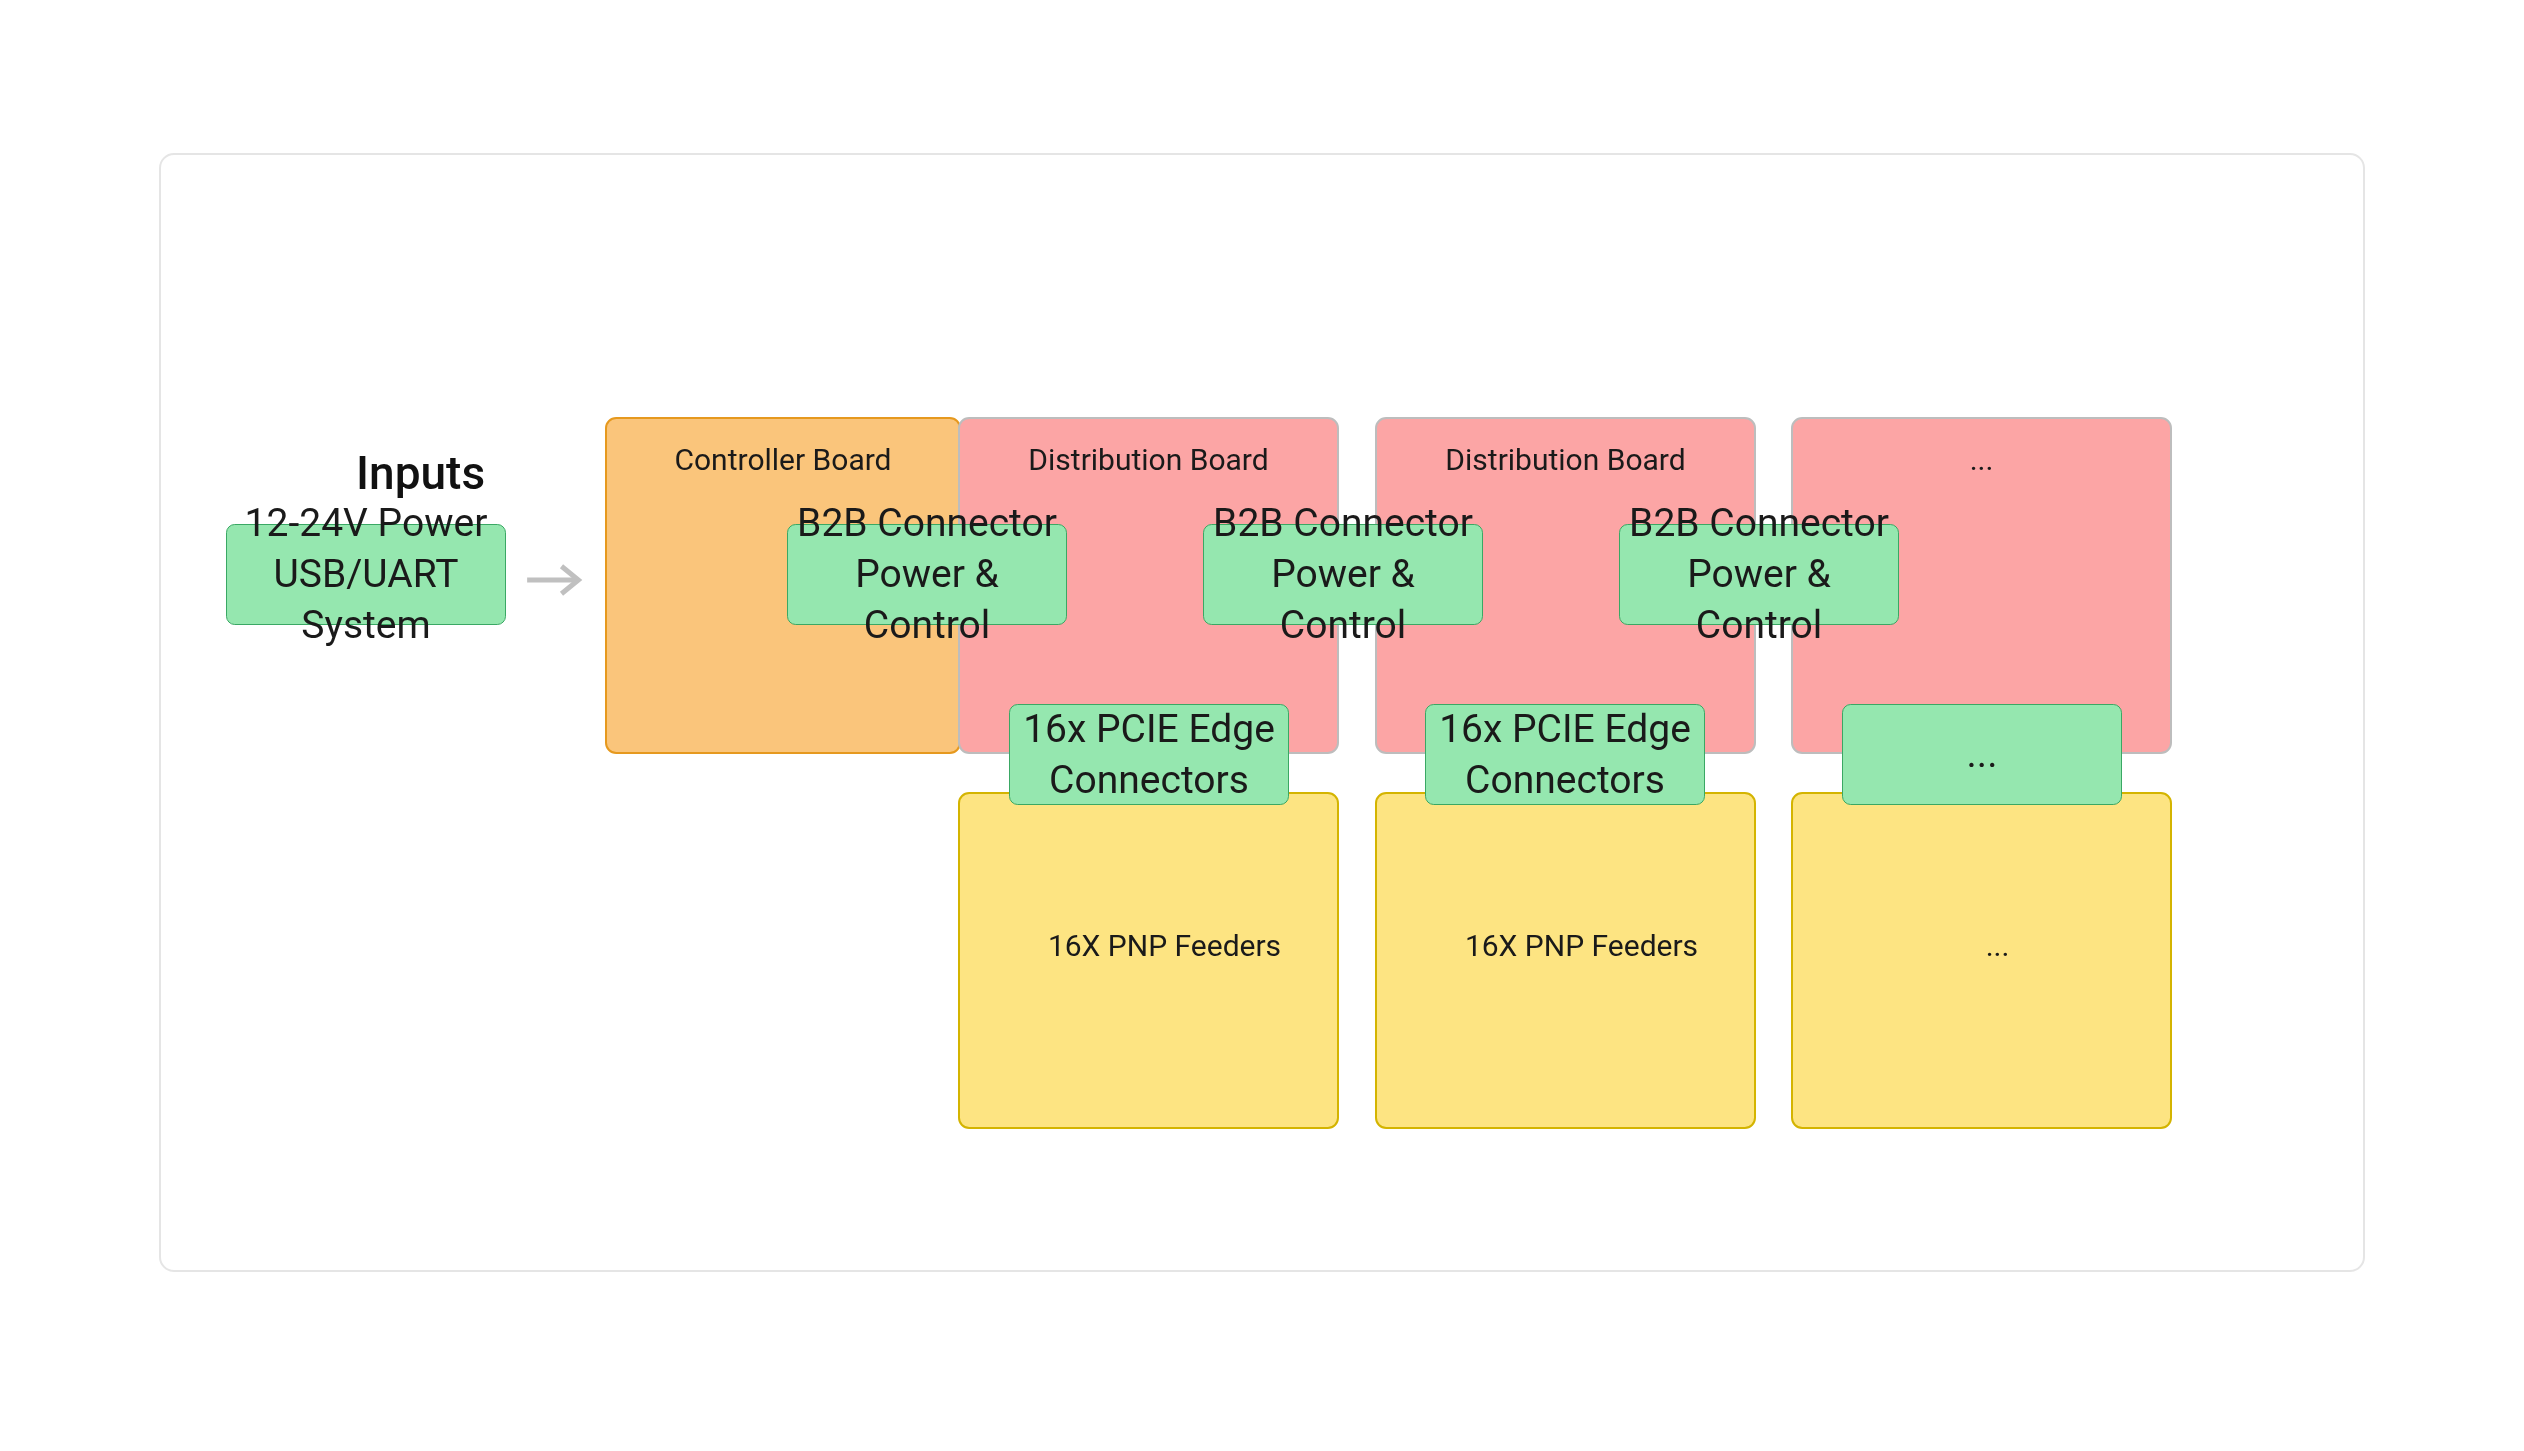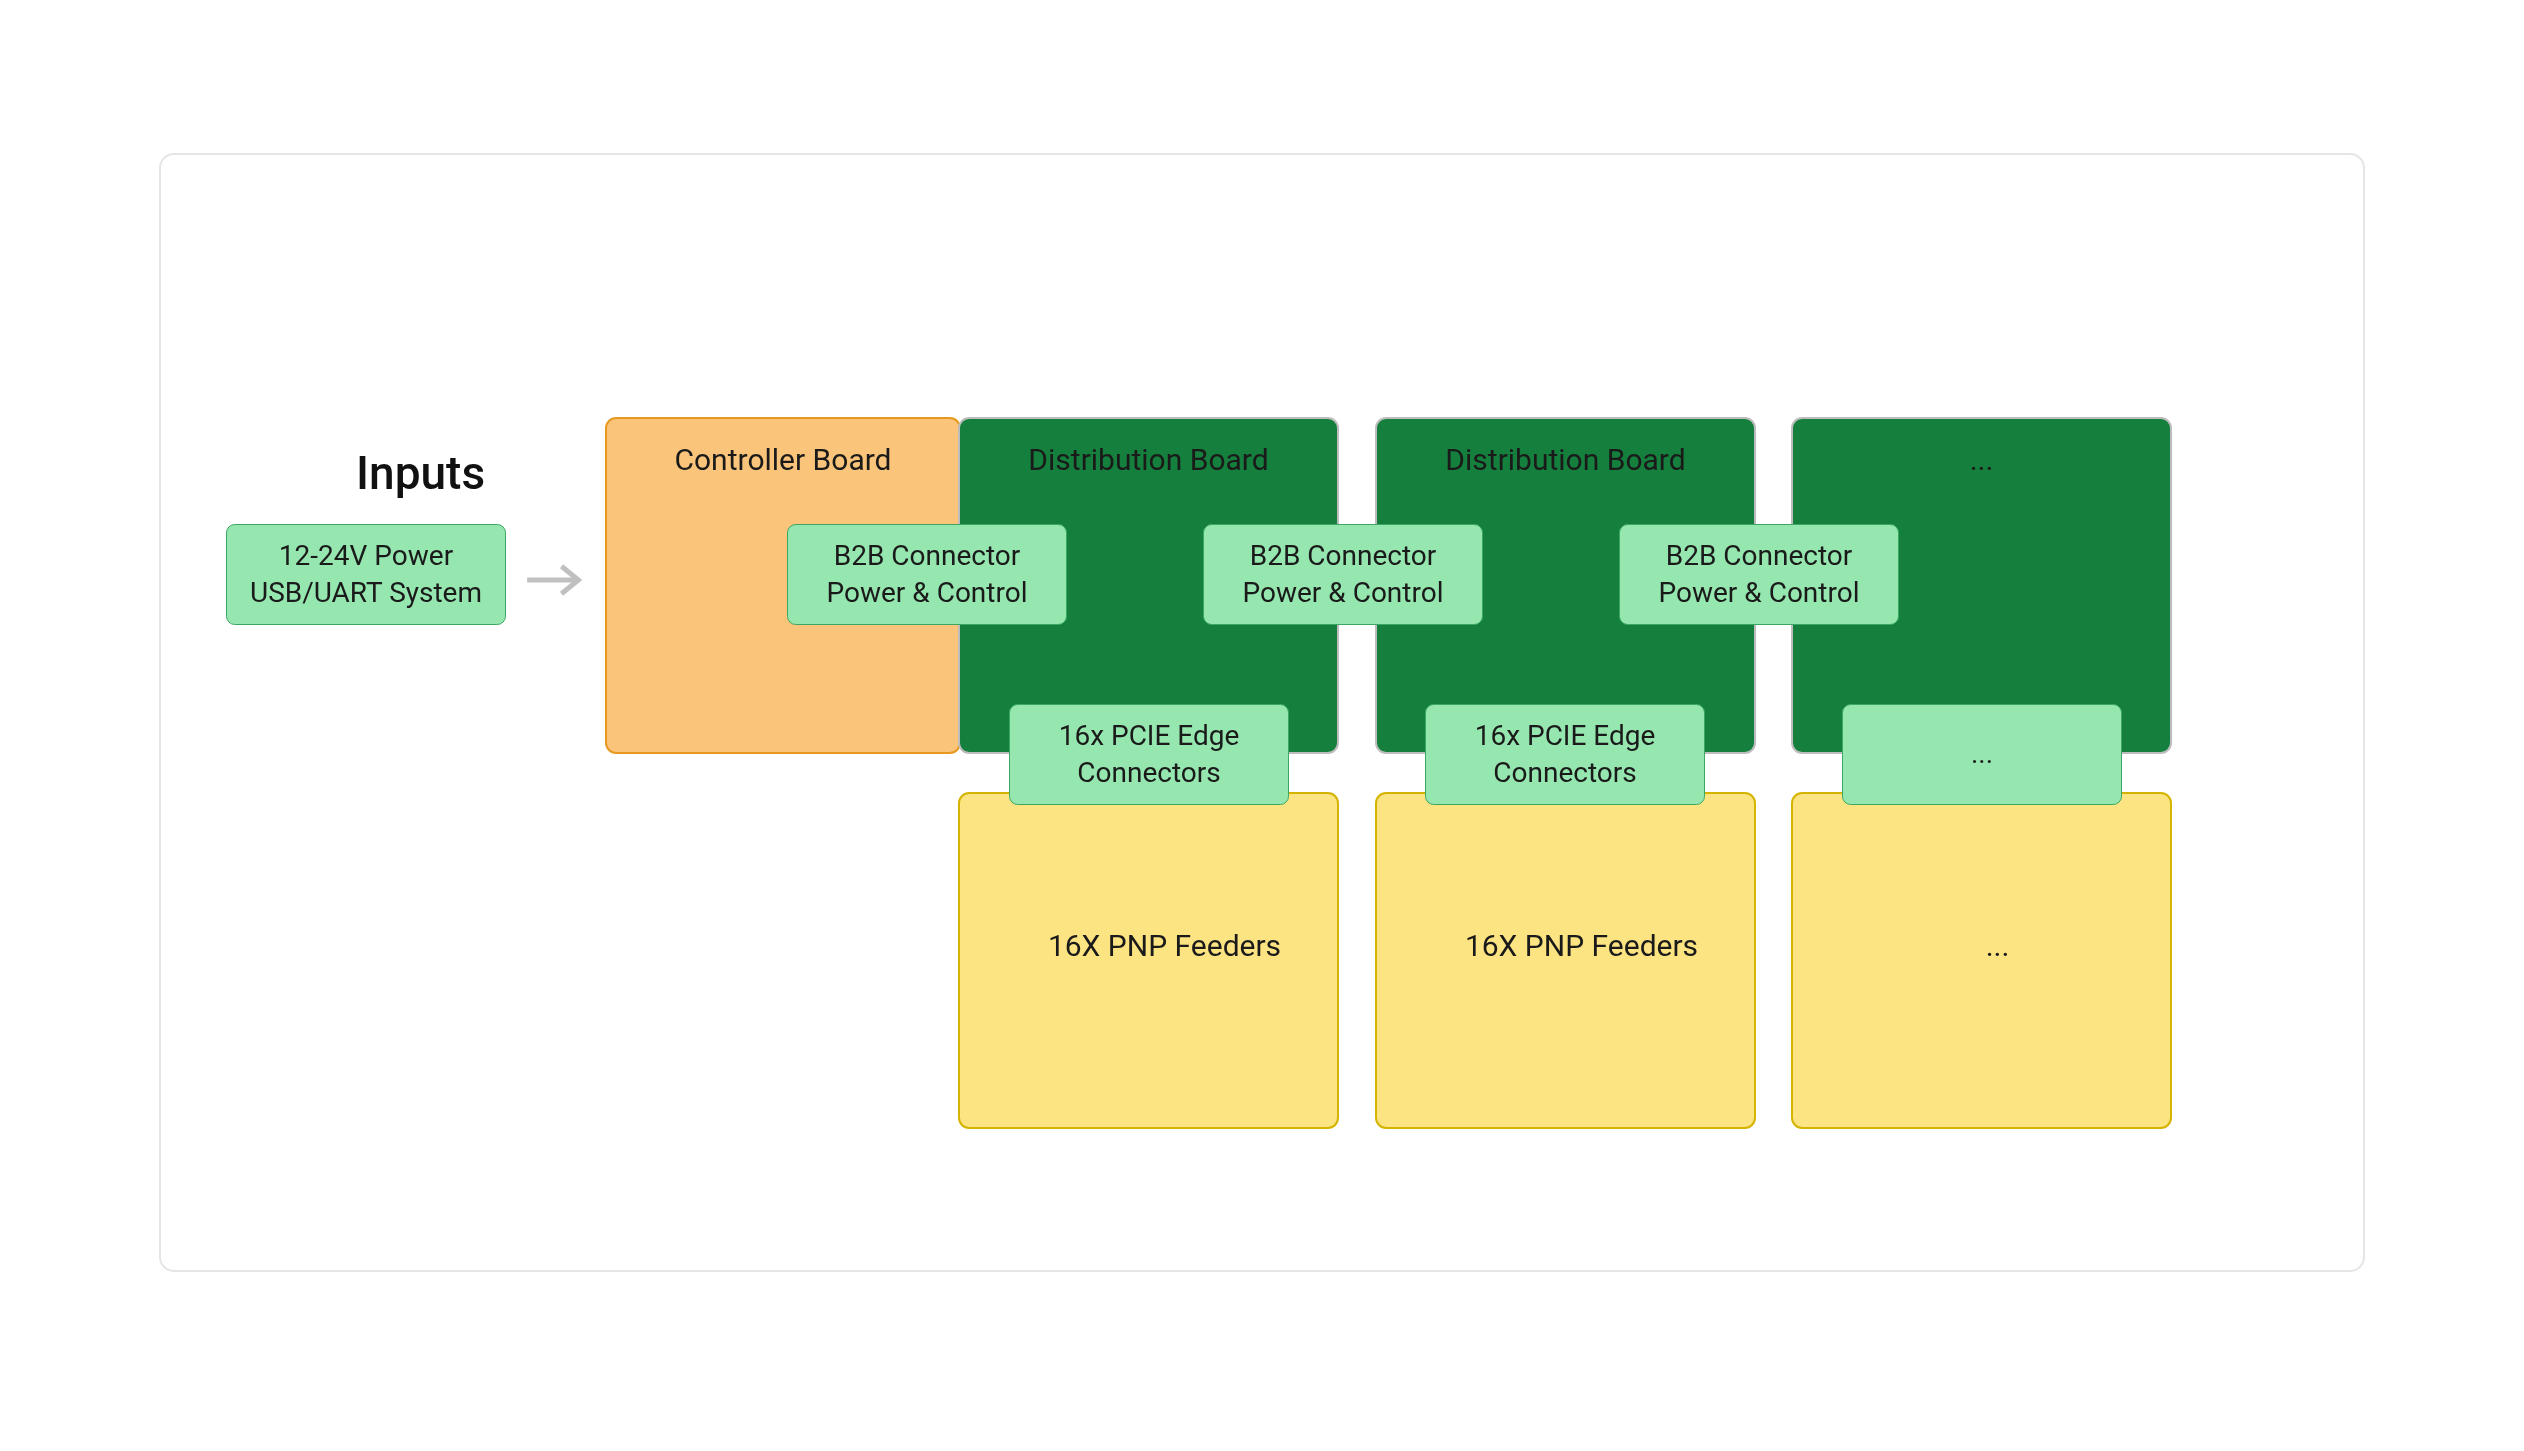--- a/index.html
+++ b/index.html
@@ -37,34 +37,34 @@
   }
   .green-chip {
     position: absolute;
     background: #95e7af;
     border: 1.9px solid #3aa864;
     border-radius: 8.7px;
     display: flex;
     flex-direction: column;
     align-items: center;
     justify-content: center;
-    font-size: 28px;
+    font-size: 39px;
     color: #1a1a1a;
     text-align: center;
     line-height: 1.3;
     padding: 5px;
   }
   .big-box {
     position: absolute;
     border-radius: 11.2px;
     border-width: 2.5px;
     border-style: solid;
   }
   .orange { background: #fac57b; border-color: #e6991e; }
-  .gray   { background: #15803d; border-color: #bdbdbd; }
+  .gray   { background: #fca5a5; border-color: #bdbdbd; }
   .yellow { background: #fde482; border-color: #d4b400; }
   .box-title {
     position: absolute;
     top: 22.5px; left: 0; width: 100%;
     text-align: center;
     font-size: 30px;
     color: #1a1a1a;
   }
   .feeder-label {
     position: absolute;

